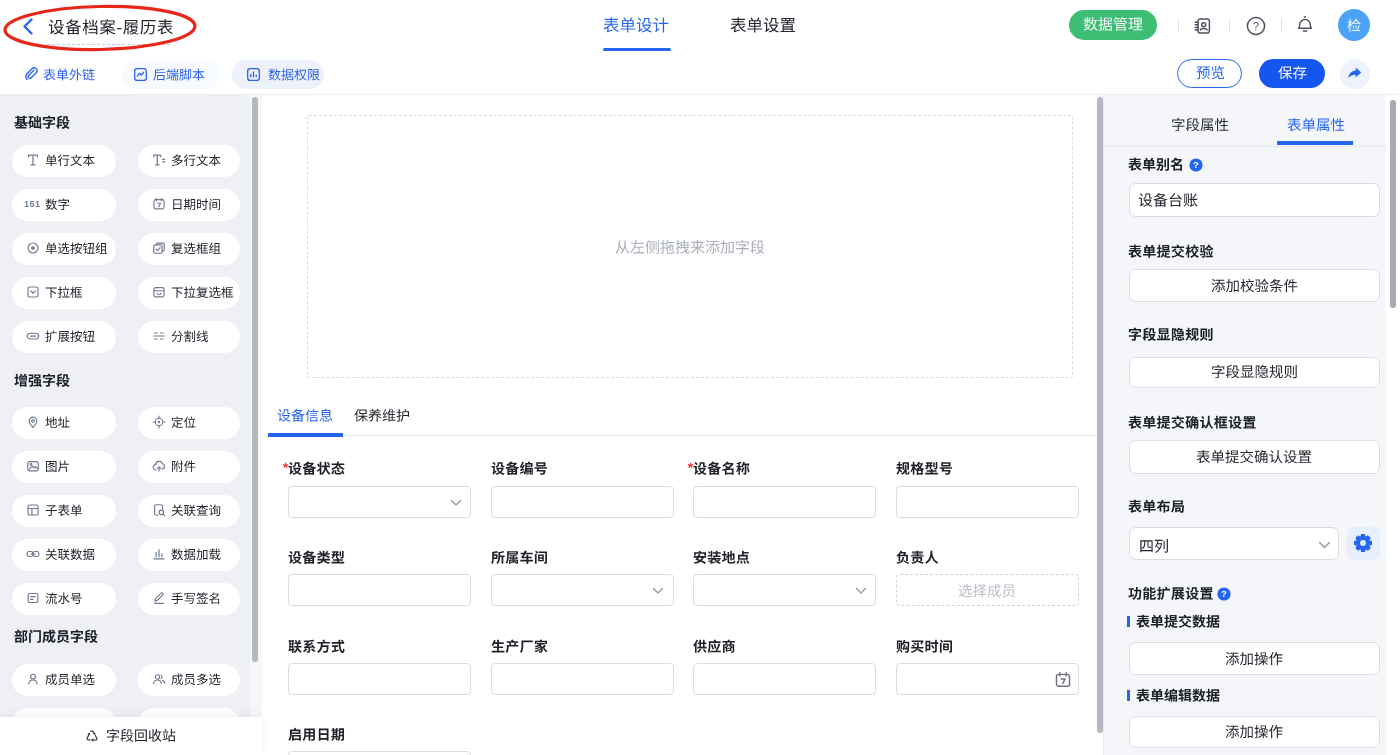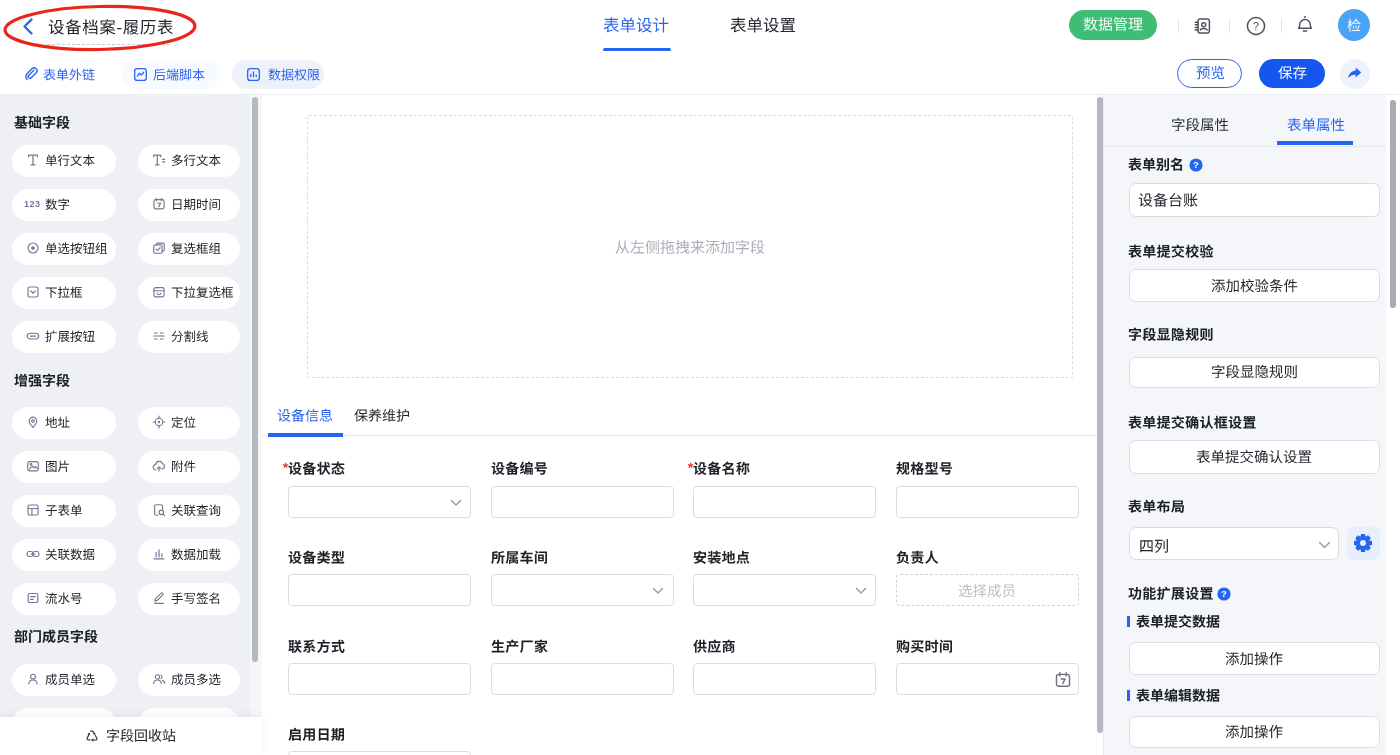--- a/index.html
+++ b/index.html
@@ -107,21 +107,21 @@
 <div style="position:absolute;left:138px;top:145px;width:102px;height:32px;background:#fff;border-radius:16px"></div>
 <svg style="position:absolute;left:152px;top:153px" width="14" height="14" viewBox="0 0 16 16" fill="none">
     <g stroke="#6E7A93" stroke-width="1.4" stroke-linecap="round" stroke-linejoin="round" fill="none">
       <path d="M2 2.5h8M2 2.5v1.8M10 2.5v1.8M6 2.5v11M4 13.5h4M12 7.2h2.5M12 10.2h2.5"></path>
     </g>
   </svg>
 <svg style="position:absolute;left:170.5px;top:152.2px;overflow:visible" width="52" height="17" viewBox="0 0 52 17">
     <path transform="translate(0,13.0)" d="M5.7 -10.5C4.9 -9.5 3.4 -8.3 1.4 -7.4C1.6 -7.3 1.9 -7 2 -6.8C3.2 -7.3 4.1 -7.9 5 -8.6H8.5C7.9 -7.8 7 -7.1 6 -6.6C5.6 -6.9 4.9 -7.4 4.4 -7.7L3.7 -7.2C4.2 -6.9 4.8 -6.5 5.2 -6.1C3.9 -5.5 2.4 -5 1 -4.8C1.1 -4.6 1.3 -4.2 1.4 -3.9C4.7 -4.6 8.3 -6.3 10 -9.1L9.3 -9.5L9.2 -9.4H5.9C6.2 -9.7 6.5 -10 6.7 -10.3ZM7.7 -6.2C6.8 -4.9 5 -3.5 2.5 -2.6C2.7 -2.5 3 -2.1 3.1 -1.9C4.7 -2.5 6 -3.3 7 -4.2H10.4C9.8 -3.2 8.9 -2.4 7.8 -1.8C7.4 -2.2 6.8 -2.7 6.2 -3L5.5 -2.6C6 -2.2 6.5 -1.7 6.9 -1.3C5.2 -0.5 3.1 -0.1 0.9 0.1C1.1 0.4 1.3 0.8 1.3 1C5.8 0.5 10.1 -1 11.8 -4.7L11.2 -5.1L11 -5H8C8.2 -5.3 8.5 -5.6 8.8 -5.9Z M17.9 -9.8V-8.8H24.1V-9.8ZM15.8 -10.5C15.2 -9.6 14 -8.5 12.9 -7.8C13.1 -7.6 13.4 -7.2 13.5 -7C14.6 -7.8 15.9 -9.1 16.7 -10.1ZM17.4 -6.3V-5.4H21.6V-0.2C21.6 -0 21.5 0.1 21.3 0.1C21.1 0.1 20.2 0.1 19.3 0C19.4 0.3 19.6 0.7 19.6 1C20.9 1 21.6 1 22 0.8C22.4 0.7 22.6 0.4 22.6 -0.2V-5.4H24.4V-6.3ZM16.3 -7.8C15.5 -6.4 14.1 -5 12.8 -4C13 -3.8 13.3 -3.4 13.5 -3.2C13.9 -3.6 14.4 -4.1 14.9 -4.5V1H15.8V-5.6C16.4 -6.2 16.8 -6.9 17.2 -7.5Z M30.3 -10.3C30.7 -9.7 31.1 -8.8 31.2 -8.3L32.2 -8.7C32.1 -9.2 31.6 -10 31.3 -10.6ZM25.6 -8.3V-7.4H27.6C28.3 -5.5 29.3 -3.8 30.6 -2.5C29.2 -1.4 27.5 -0.5 25.4 0.1C25.6 0.3 25.9 0.8 26 1C28.1 0.3 29.9 -0.6 31.3 -1.8C32.7 -0.6 34.4 0.4 36.4 0.9C36.6 0.7 36.9 0.2 37.1 0.1C35.1 -0.5 33.4 -1.3 32 -2.5C33.3 -3.8 34.2 -5.4 35 -7.4H36.9V-8.3ZM31.3 -3.2C30.1 -4.4 29.2 -5.8 28.6 -7.4H33.9C33.3 -5.7 32.4 -4.3 31.3 -3.2Z M43.2 -10.5V-7.9H38.3V-6.9H42.1C41.2 -4.8 39.6 -2.8 38 -1.8C38.2 -1.6 38.5 -1.2 38.6 -1C40.5 -2.2 42.1 -4.5 43 -6.9H43.2V-2.3H40.3V-1.3H43.2V1H44.2V-1.3H47.1V-2.3H44.2V-6.9H44.4C45.4 -4.5 47 -2.2 48.8 -1C49 -1.3 49.3 -1.6 49.6 -1.8C47.8 -2.8 46.2 -4.8 45.4 -6.9H49.2V-7.9H44.2V-10.5Z" fill="#23262E"></path>
   </svg>
 <div style="position:absolute;left:12px;top:189px;width:104px;height:32px;background:#fff;border-radius:16px"></div>
-<span style="position:absolute;left:24px;top:199px;font:bold 9px 'Liberation Sans',sans-serif;color:#6E7A93;letter-spacing:.5px">123</span>
+<span style="position:absolute;left:24px;top:199px;font:bold 9px 'Liberation Sans',sans-serif;color:#6E7A93;letter-spacing:.5px">151</span>
 <svg style="position:absolute;left:44.5px;top:196.2px;overflow:visible" width="27" height="17" viewBox="0 0 27 17">
     <path transform="translate(0,13.0)" d="M5.5 -10.3C5.3 -9.8 4.9 -9 4.6 -8.6L5.2 -8.3C5.5 -8.7 6 -9.3 6.3 -9.9ZM1.1 -9.9C1.4 -9.4 1.8 -8.7 1.9 -8.3L2.6 -8.6C2.5 -9 2.1 -9.7 1.8 -10.2ZM5.1 -3.2C4.8 -2.6 4.4 -2.1 4 -1.6C3.5 -1.8 3 -2.1 2.5 -2.2C2.7 -2.6 2.9 -2.9 3.1 -3.2ZM1.4 -1.9C2 -1.7 2.7 -1.4 3.3 -1C2.5 -0.5 1.5 -0.1 0.5 0.2C0.7 0.4 0.9 0.7 1 0.9C2.1 0.6 3.2 0.1 4.1 -0.6C4.5 -0.4 4.9 -0.1 5.2 0.1L5.8 -0.5C5.5 -0.7 5.1 -1 4.7 -1.2C5.4 -1.9 5.9 -2.8 6.2 -3.9L5.7 -4.1L5.5 -4H3.5L3.8 -4.7L2.9 -4.8C2.8 -4.6 2.7 -4.3 2.6 -4H0.9V-3.2H2.2C1.9 -2.8 1.6 -2.3 1.4 -1.9ZM3.2 -10.5V-8.2H0.6V-7.4H2.9C2.3 -6.6 1.4 -5.8 0.5 -5.4C0.7 -5.3 0.9 -4.9 1 -4.7C1.8 -5.1 2.6 -5.8 3.2 -6.6V-5.1H4.1V-6.8C4.7 -6.3 5.5 -5.7 5.8 -5.4L6.3 -6.1C6 -6.3 4.9 -7 4.3 -7.4H6.6V-8.2H4.1V-10.5ZM7.9 -10.4C7.6 -8.2 7 -6.1 6 -4.8C6.2 -4.7 6.6 -4.4 6.7 -4.2C7.1 -4.7 7.3 -5.2 7.6 -5.8C7.9 -4.6 8.2 -3.5 8.7 -2.5C8 -1.3 7 -0.4 5.6 0.3C5.8 0.5 6.1 0.8 6.2 1C7.4 0.4 8.4 -0.5 9.1 -1.6C9.8 -0.6 10.5 0.3 11.5 0.9C11.7 0.7 11.9 0.3 12.2 0.2C11.1 -0.4 10.3 -1.3 9.6 -2.5C10.3 -3.8 10.7 -5.3 11 -7.2H11.9V-8.1H8.3C8.5 -8.8 8.6 -9.5 8.7 -10.3ZM10.1 -7.2C9.9 -5.8 9.6 -4.5 9.2 -3.5C8.7 -4.6 8.3 -5.9 8.1 -7.2Z M18.2 -4.5V-3.8H13.4V-2.9H18.2V-0.2C18.2 0 18.2 0.1 18 0.1C17.7 0.1 16.9 0.1 16.1 0.1C16.2 0.3 16.4 0.7 16.5 1C17.6 1 18.2 1 18.6 0.8C19.1 0.7 19.2 0.4 19.2 -0.2V-2.9H24.1V-3.8H19.2V-4.2C20.3 -4.8 21.5 -5.7 22.2 -6.5L21.6 -6.9L21.4 -6.9H15.4V-6H20.4C19.8 -5.5 19 -4.9 18.2 -4.5ZM17.8 -10.3C18 -10 18.3 -9.6 18.4 -9.2H13.5V-6.6H14.4V-8.3H23V-6.6H24V-9.2H19.5C19.4 -9.6 19 -10.2 18.7 -10.6Z" fill="#23262E"></path>
   </svg>
 <div style="position:absolute;left:138px;top:189px;width:102px;height:32px;background:#fff;border-radius:16px"></div>
 <svg style="position:absolute;left:152px;top:197px" width="14" height="14" viewBox="0 0 16 16" fill="none">
     <g stroke="#6E7A93" stroke-width="1.3" stroke-linecap="round" stroke-linejoin="round" fill="none">
       <rect x="2.2" y="3" width="11.6" height="10.5" rx="2"></rect>
       <path d="M5.2 1.5v3M10.8 1.5v3M6.4 7.2h3.4l-2 3.8"></path>
     </g>
   </svg>

